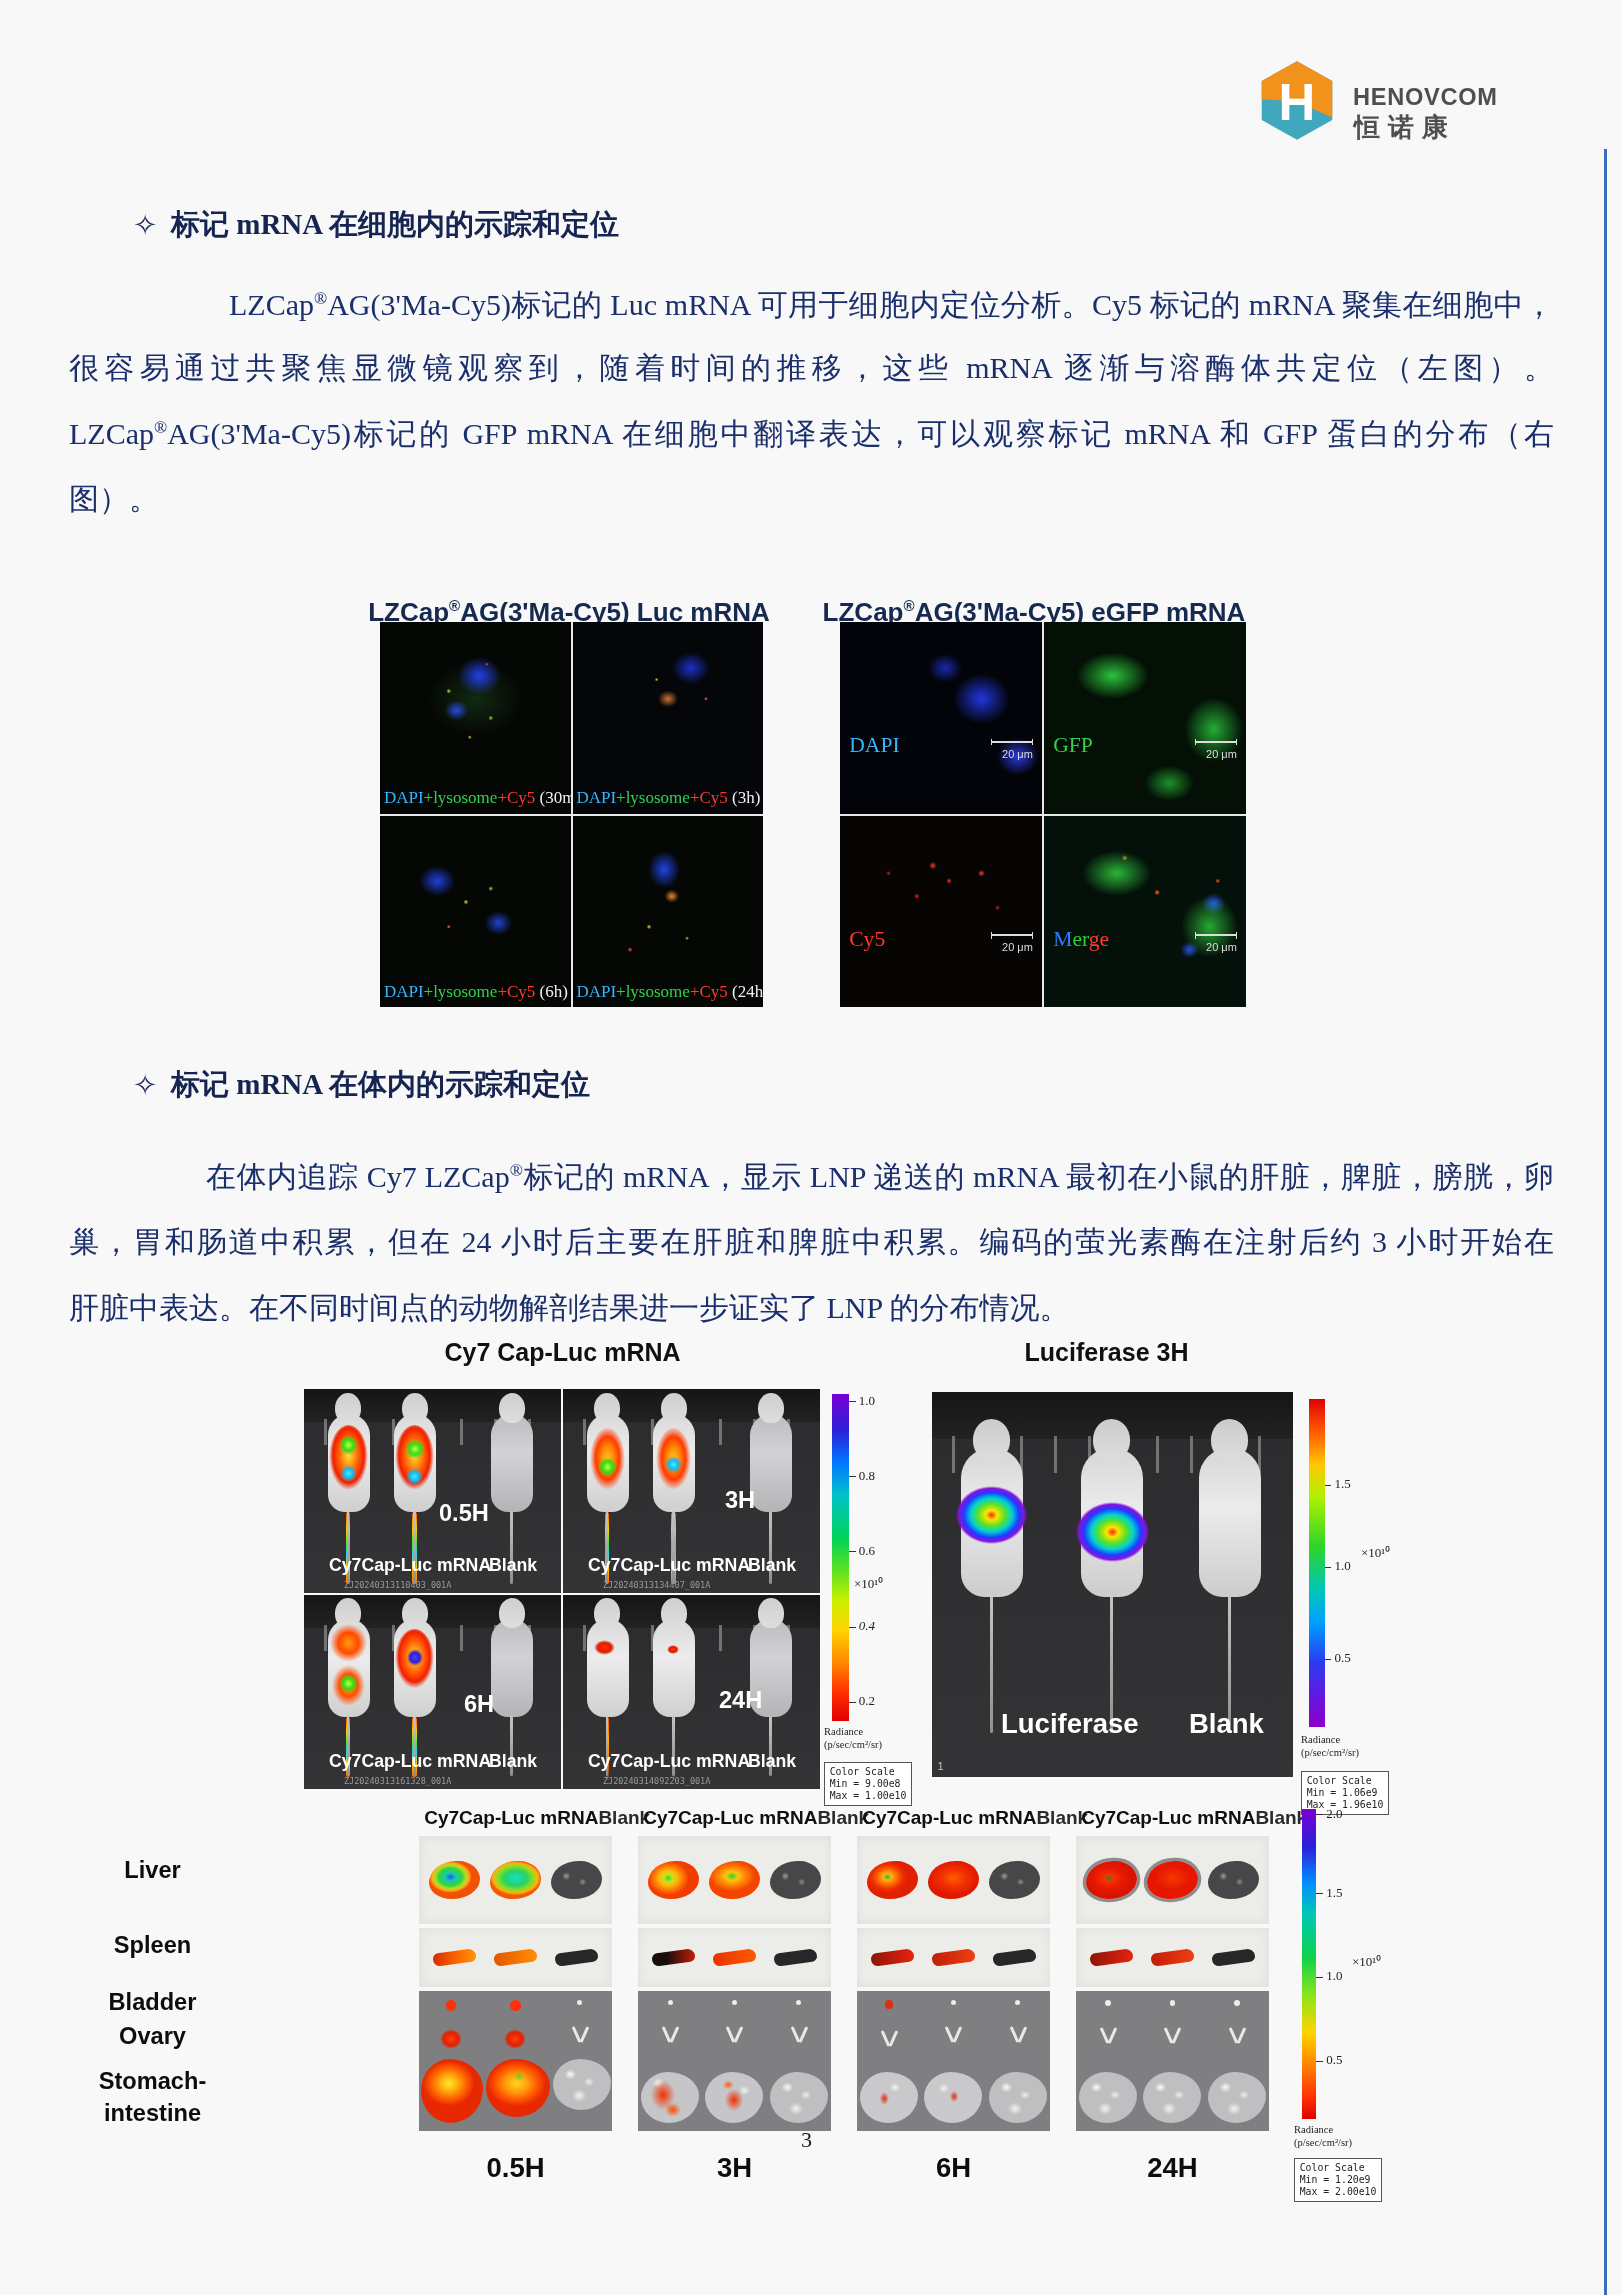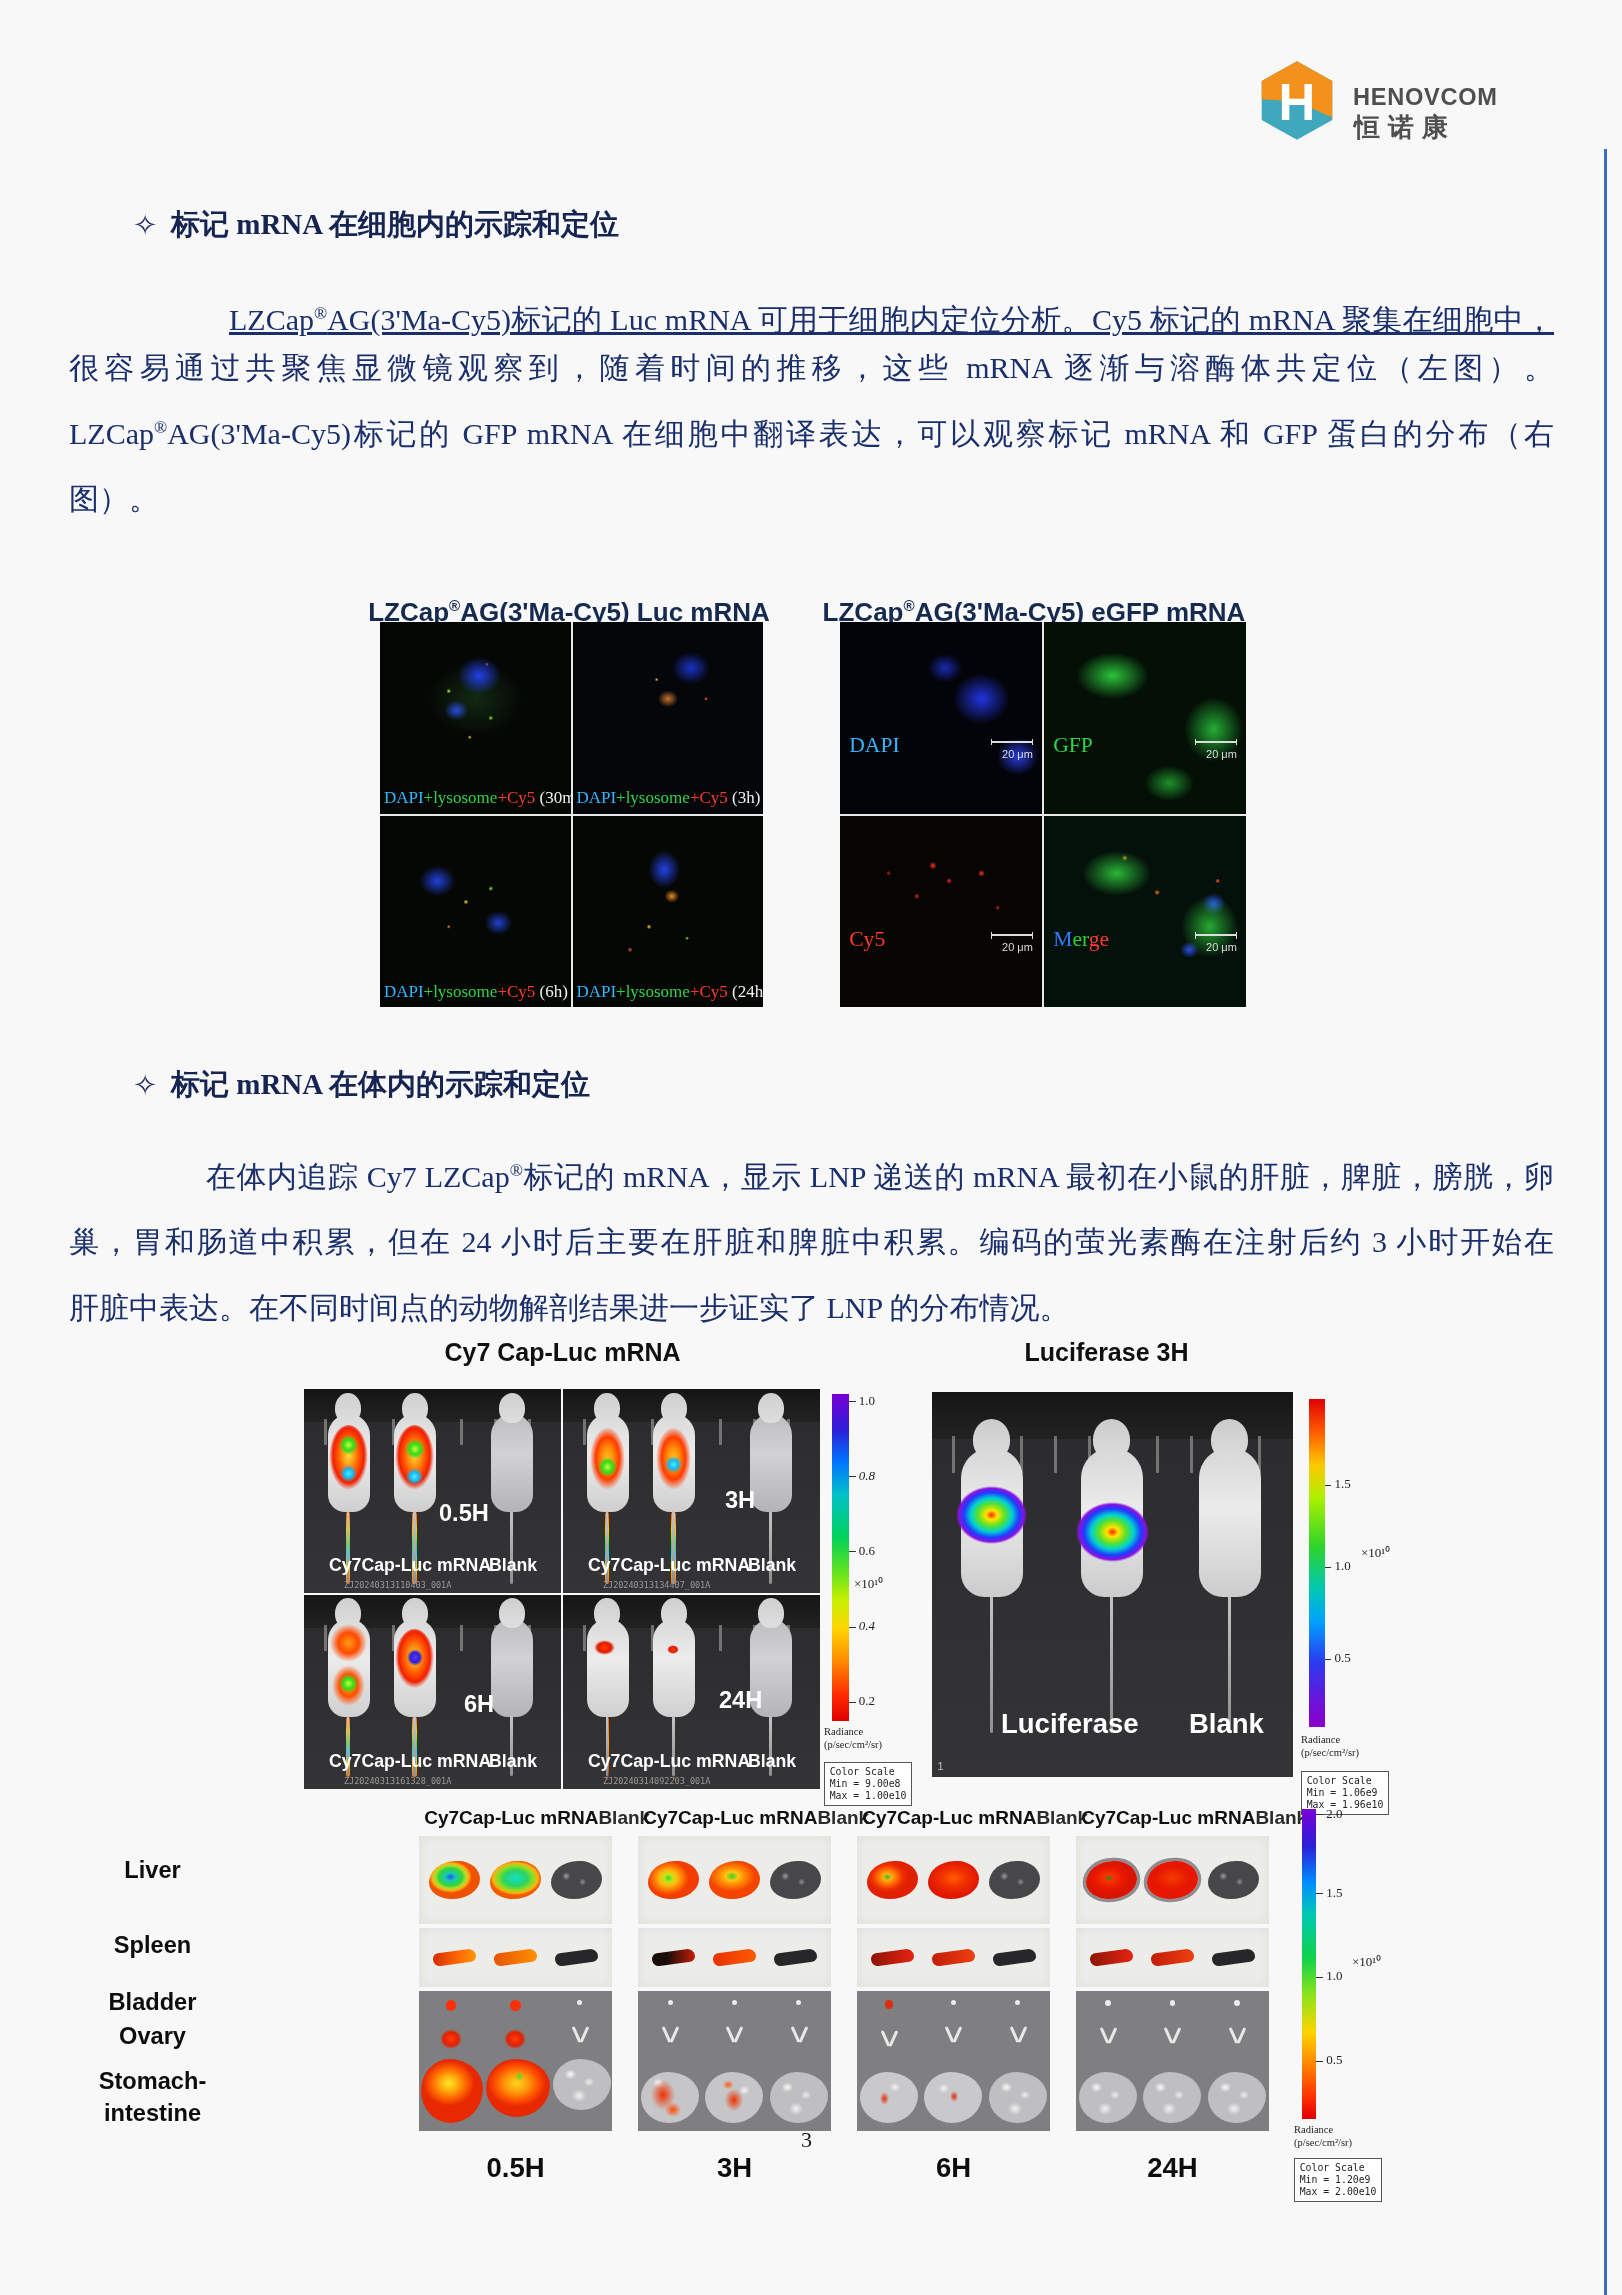--- a/index.html
+++ b/index.html
@@ -223,21 +223,21 @@
     </svg>
     <div class="brand">HENOVCOM</div>
     <div class="brand-cn">恒诺康</div>
   </div>
 
   <div class="pageborder"></div>
 
   <span class="h-bullet" style="left:133px;top:208px;">✧</span>
   <span class="h-title" style="left:171px;top:205px;">标记 mRNA 在细胞内的示踪和定位</span>
 
-  <div class="pline ind1" style="top:300px;text-decoration:underline;">LZCap<sup class="reg">®</sup>AG(3'Ma-Cy5)标记的 Luc mRNA 可用于细胞内定位分析。Cy5 标记的 mRNA 聚集在细胞中，</div>
+  <div class="pline ind1" style="top:285px;">LZCap<sup class="reg">®</sup>AG(3'Ma-Cy5)标记的 Luc mRNA 可用于细胞内定位分析。Cy5 标记的 mRNA 聚集在细胞中，</div>
   <div class="pline" style="top:348px;">很容易通过共聚焦显微镜观察到，随着时间的推移，这些 mRNA 逐渐与溶酶体共定位（左图）。</div>
   <div class="pline" style="top:414px;">LZCap<sup class="reg">®</sup>AG(3'Ma-Cy5)标记的 GFP mRNA 在细胞中翻译表达，可以观察标记 mRNA 和 GFP 蛋白的分布（右</div>
   <div class="pline noj" style="top:479px;">图）。</div>
 
   <div class="figtitle" style="left:340px;top:575px;width:458px;">LZCap<sup class="reg">®</sup>AG(3'Ma-Cy5) Luc mRNA</div>
   <div class="figtitle" style="left:805px;top:575px;width:458px;">LZCap<sup class="reg">®</sup>AG(3'Ma-Cy5) eGFP mRNA</div>
 
   <div class="micro" style="left:380px;top:622px;width:383px;height:385px;">
     <div class="q q30">
       <div class="mlabel">
@@ -371,21 +371,21 @@
     <div class="mouse dim short" style="left:187px;top:23.6px;"></div>
     <span class="mtime" style="left:156px;top:92px;">24H</span>
     <span class="mgroup" style="left:25px;">Cy7Cap-Luc mRNA</span>
     <span class="mblank" style="left:185px;">Blank</span>
     <span class="mid">ZJ20240314092203_001A</span>
   </div>
 
   <div class="cbar" style="left:832px;top:1394px;width:17px;height:327px;">
     <div class="strip grad-cy7"></div>
     <div class="tick" style="top:2%;"><i></i><span>1.0</span></div>
-    <div class="tick" style="top:25%;font-style:italic;"><i></i><span>0.8</span></div>
+    <div class="tick" style="top:25%;"><i></i><span>0.8</span></div>
     <div class="tick" style="top:48%;"><i></i><span>0.6</span></div>
     <div class="tick" style="top:71%;font-style:italic;"><i></i><span>0.4</span></div>
     <div class="tick" style="top:94%;"><i></i><span>0.2</span></div>
     <div class="mult" style="top:55%;">×10¹⁰</div>
     <div class="radlab" style="top:332px;">
       <div>Radiance</div>
       <div>(p/sec/cm²/sr)</div>
     </div>
     <div class="csbox" style="top:368px;">
       <div>Color Scale</div>

